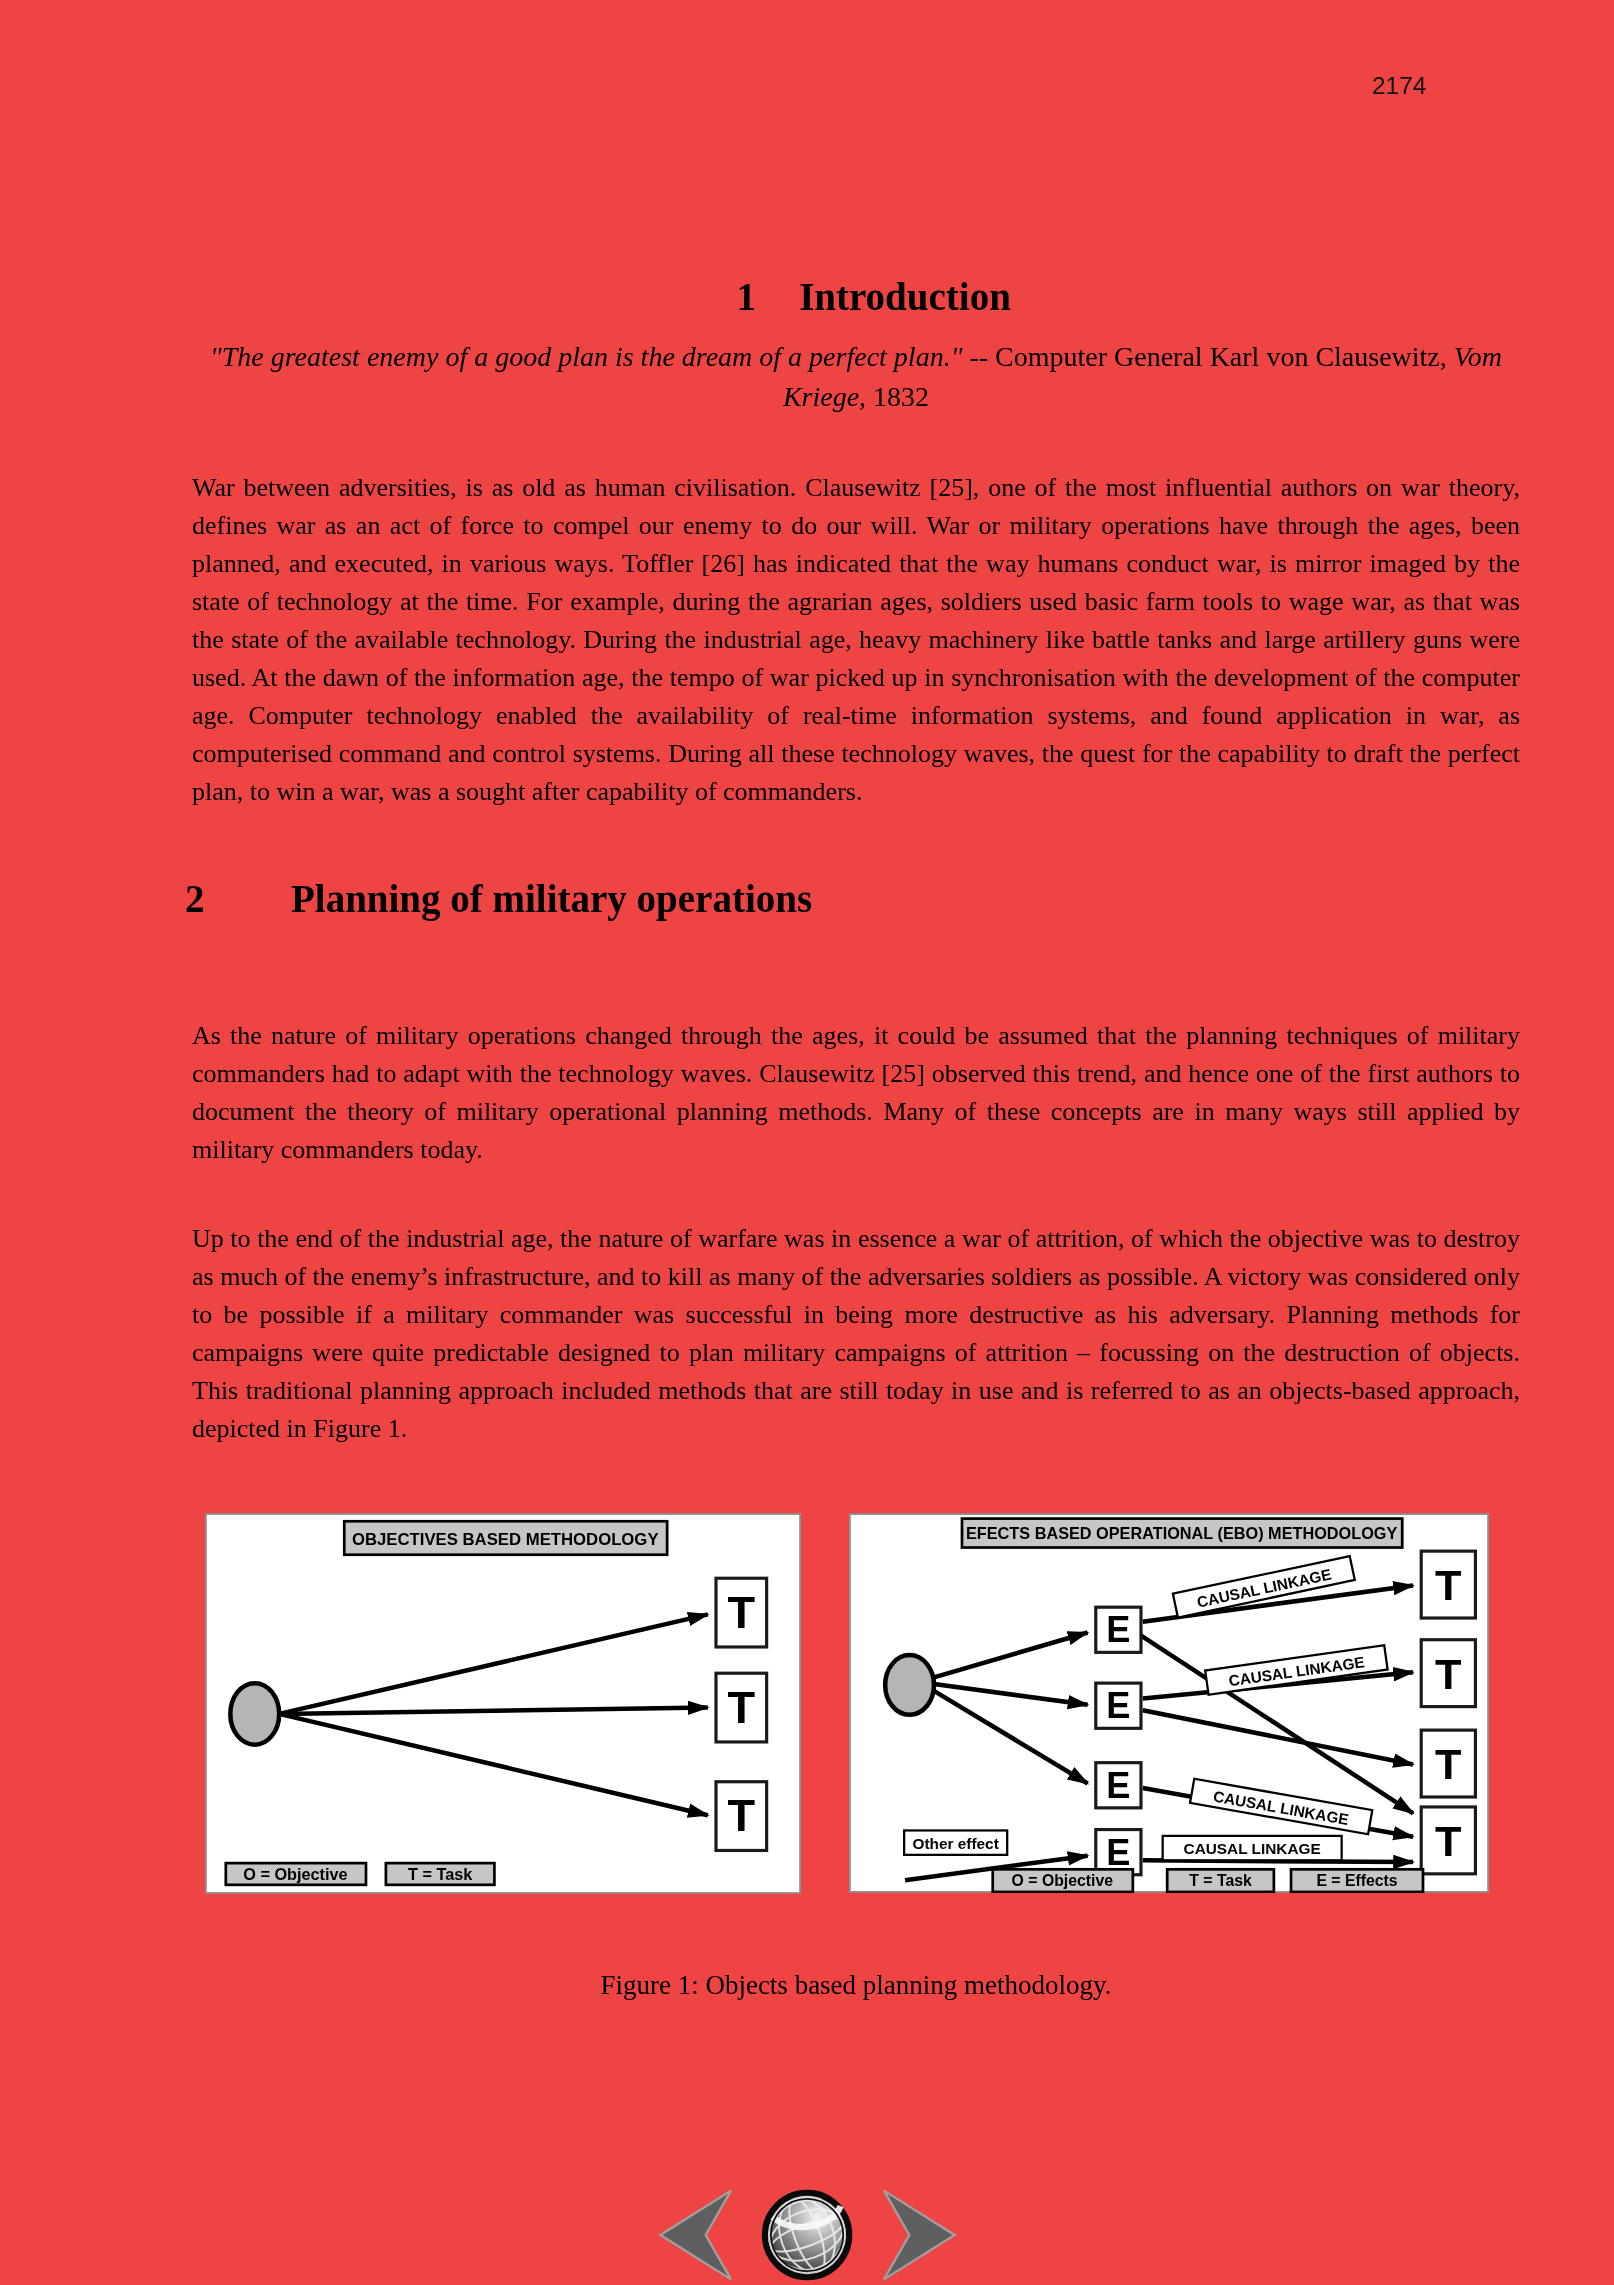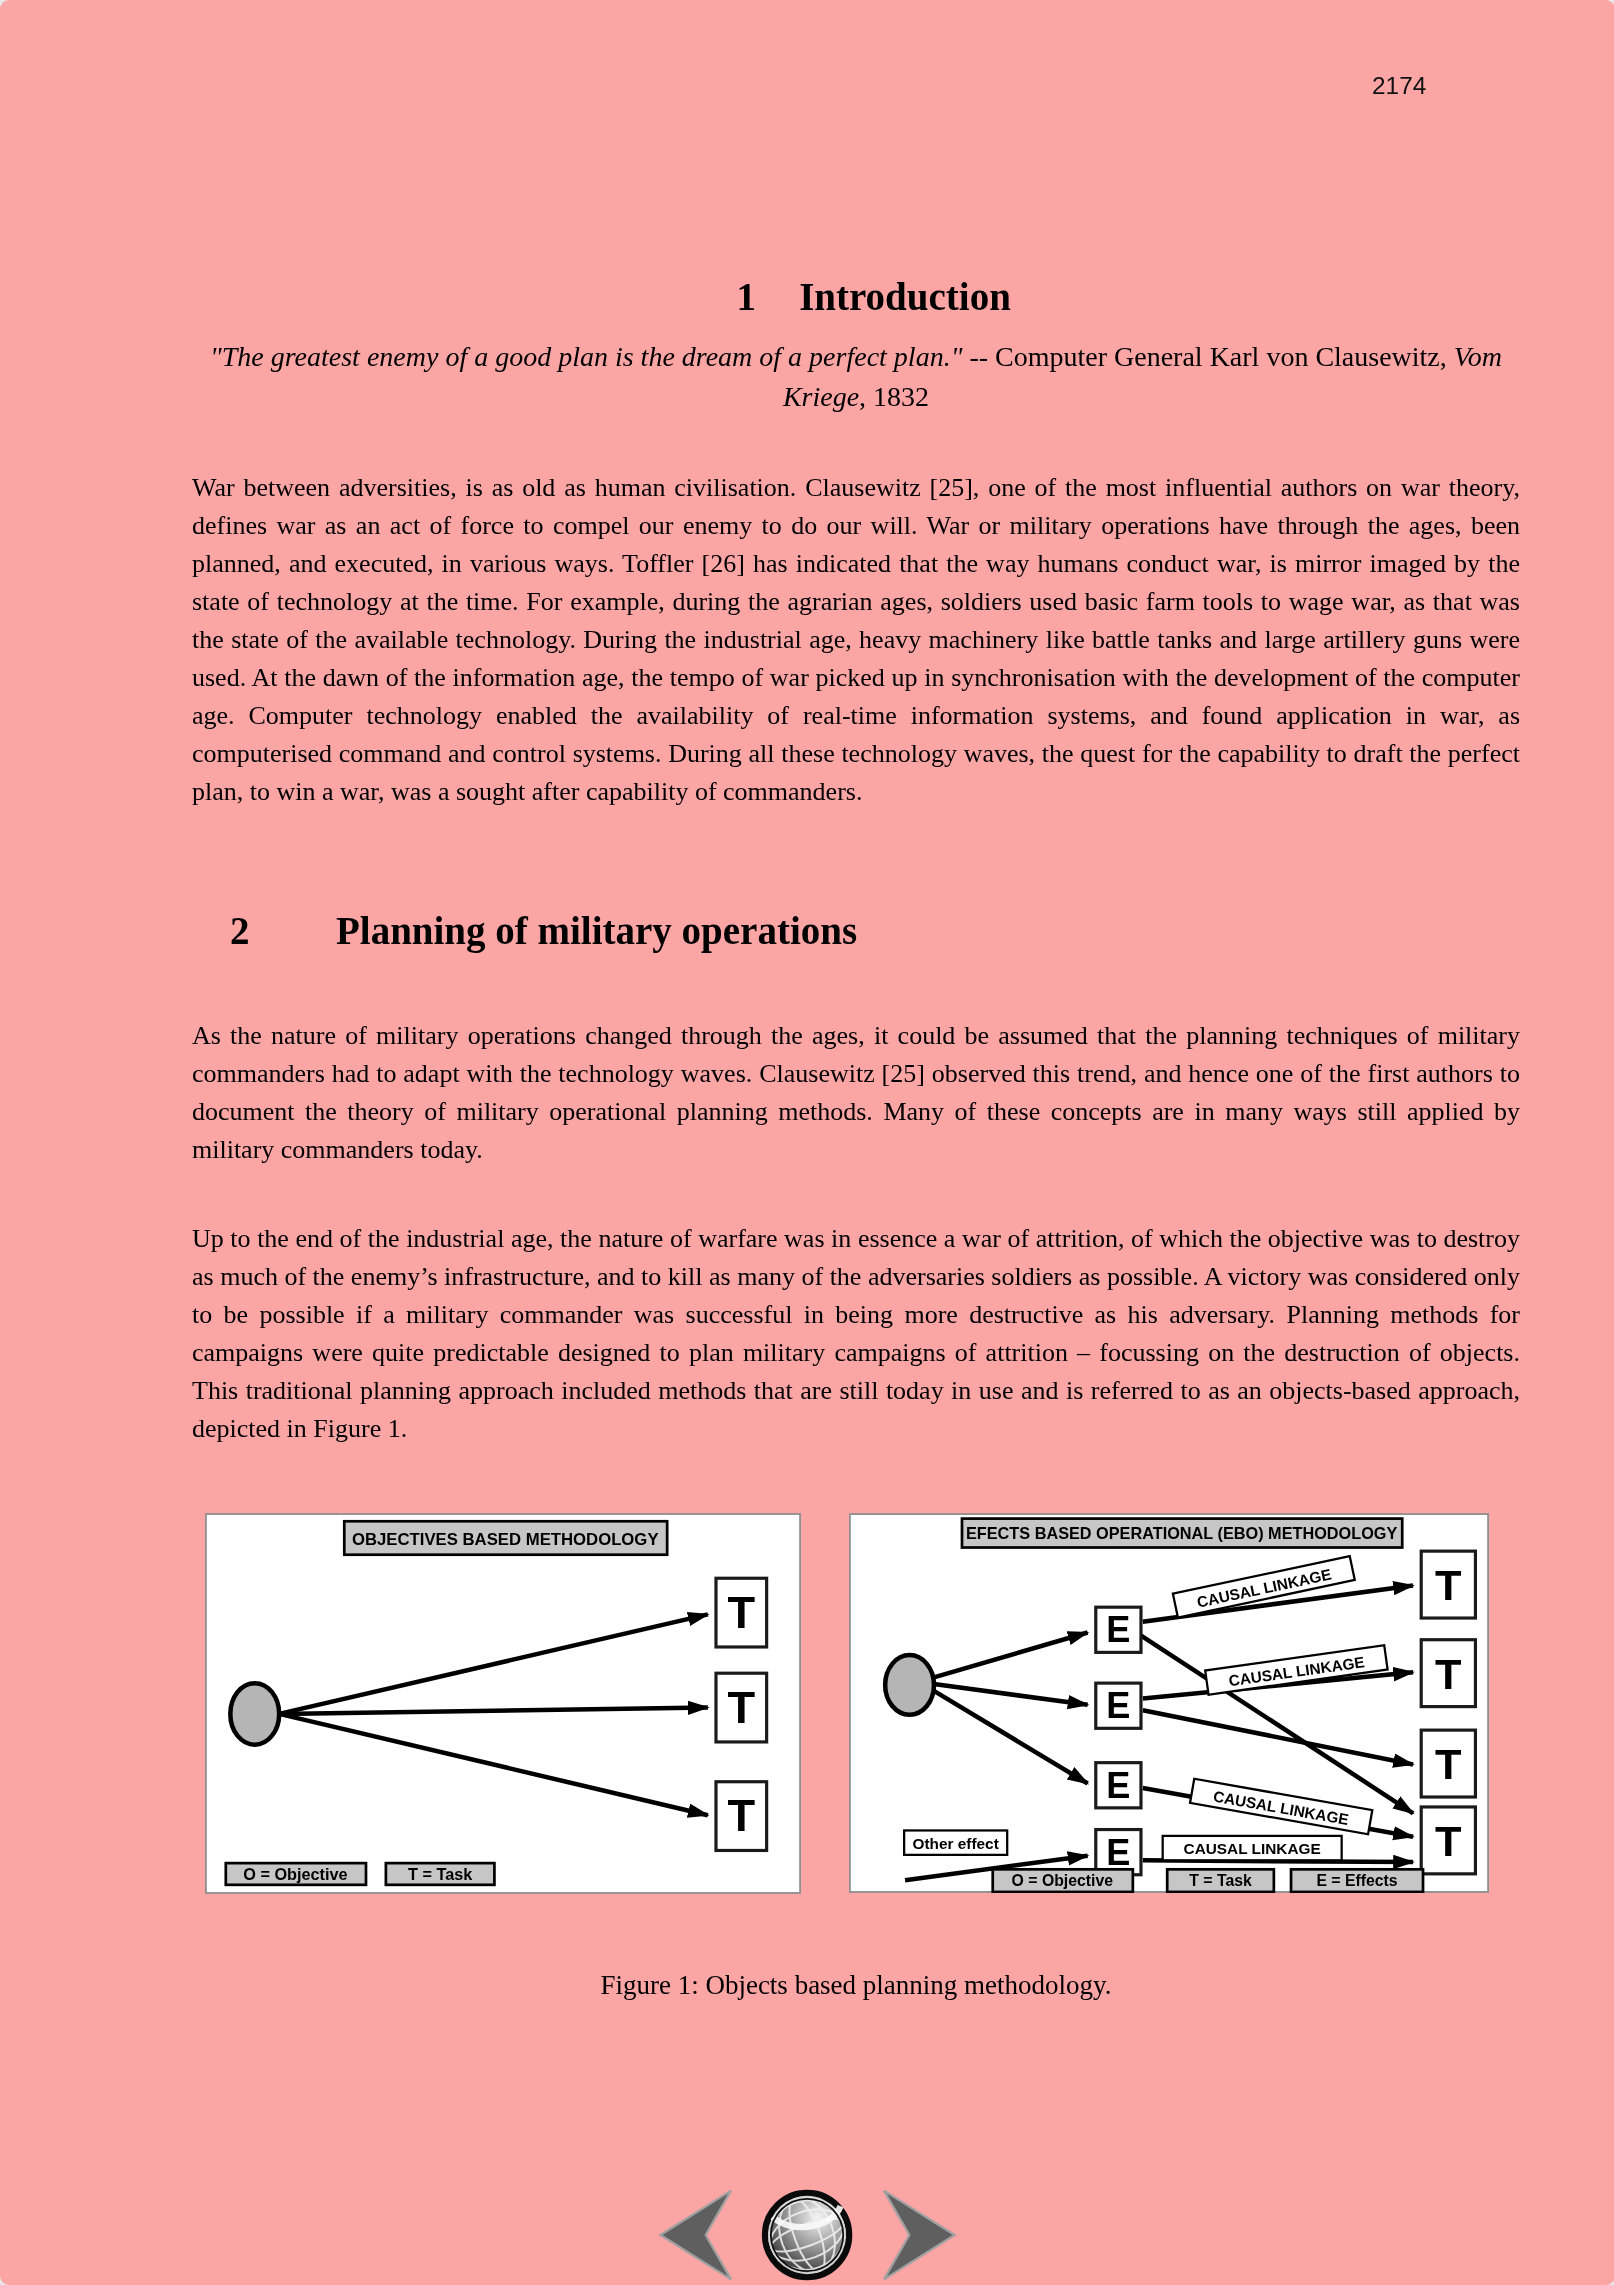--- a/index.html
+++ b/index.html
@@ -1,18 +1,18 @@
 <!DOCTYPE html>
 <html style="font-size:14.5px"><head>
 <meta charset="utf-8">
 <style>
   html,body{margin:0;padding:0;background:#e8e8e8;}
   .page{
-    position:relative;width:1615px;height:2285px;background:#fca5a5;
-    font-family:"Liberation Serif",serif;color:#000;overflow:hidden;margin:0 auto;border-radius:9px;
+    position:relative;width:1615px;height:2285px;background:#ef4444;
+    font-family:"Liberation Serif",serif;color:#000;overflow:hidden;margin:0 auto;
   }
   .pagenum{
     position:absolute;left:1372px;top:72px;
     font-family:"Liberation Sans",sans-serif;font-size:24.4px;color:#111;
   }
   .sec-head{
     position:absolute;left:185px;width:1334px;
     font-size:39px;font-weight:bold;line-height:42px;white-space:nowrap;
   }
   .sec-num{display:inline-block;width:106px;}
@@ -50,21 +50,21 @@
   <div class="sec-head" style="top:276px;text-align:center;">
     <span class="sec-num">1</span><span>Introduction</span>
   </div>
 
   <div class="quote">
     <span class="it">"The greatest enemy of a good plan is the dream of a perfect plan."</span><span> -- Computer General Karl von Clausewitz, </span><span class="it">Vom Kriege</span><span>, 1832</span>
   </div>
 
   <div class="bodypara" style="top:433px;">War between adversities, is as old as human civilisation. Clausewitz [25], one of the most influential authors on war theory, defines war as an act of force to compel our enemy to do our will. War or military operations have through the ages, been planned, and executed, in various ways. Toffler [26] has indicated that the way humans conduct war, is mirror imaged by the state of technology at the time. For example, during the agrarian ages, soldiers used basic farm tools to wage war, as that was the state of the available technology. During the industrial age, heavy machinery like battle tanks and large artillery guns were used. At the dawn of the information age, the tempo of war picked up in synchronisation with the development of the computer age. Computer technology enabled the availability of real-time information systems, and found application in war, as computerised command and control systems. During all these technology waves, the quest for the capability to draft the perfect plan, to win a war, was a sought after capability of commanders.</div>
 
-  <div class="sec-head" style="top:910px;margin-left:45px;">
+  <div class="sec-head" style="top:878px;">
     <span class="sec-num">2</span><span>Planning of military operations</span>
   </div>
 
   <div class="bodypara" style="top:981px;">As the nature of military operations changed through the ages, it could be assumed that the planning techniques of military commanders had to adapt with the technology waves. Clausewitz [25] observed this trend, and hence one of the first authors to document the theory of military operational planning methods. Many of these concepts are in many ways still applied by military commanders today.</div>
   <div class="bodypara" style="top:1184px;">Up to the end of the industrial age, the nature of warfare was in essence a war of attrition, of which the objective was to destroy as much of the enemy’s infrastructure, and to kill as many of the adversaries soldiers as possible. A victory was considered only to be possible if a military commander was successful in being more destructive as his adversary. Planning methods for campaigns were quite predictable designed to plan military campaigns of attrition – focussing on the destruction of objects. This traditional planning approach included methods that are still today in use and is referred to as an objects-based approach, depicted in Figure 1.</div>
 
   <svg class="figpanel" style="left:205px;top:1513px;" width="596" height="381" viewBox="0 0 659 421">
     <defs>
       <marker id="ahL" markerUnits="userSpaceOnUse" markerWidth="28" markerHeight="20" refX="22" refY="8" orient="auto">
         <path d="M0,0 L24,8 L0,16 Z" fill="#000"></path>

